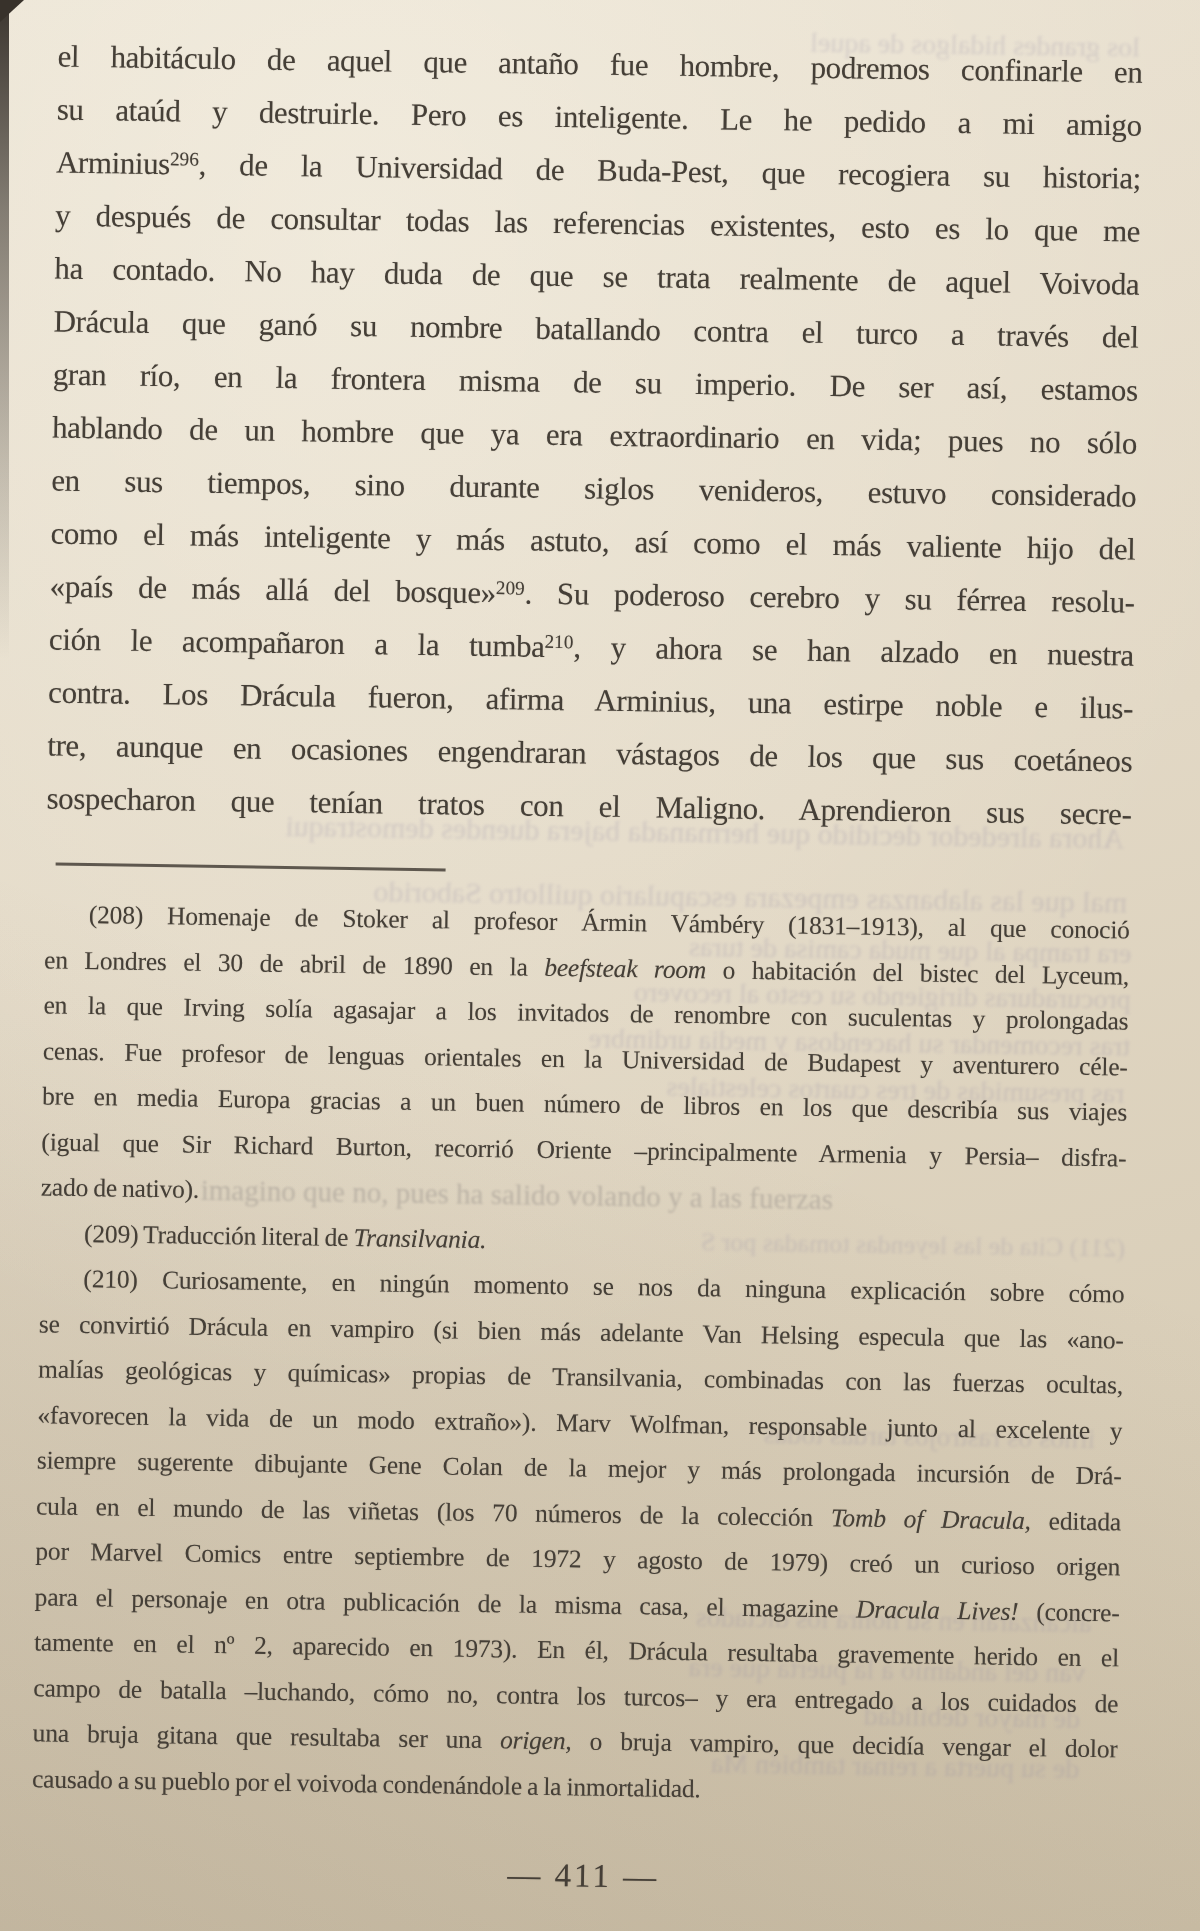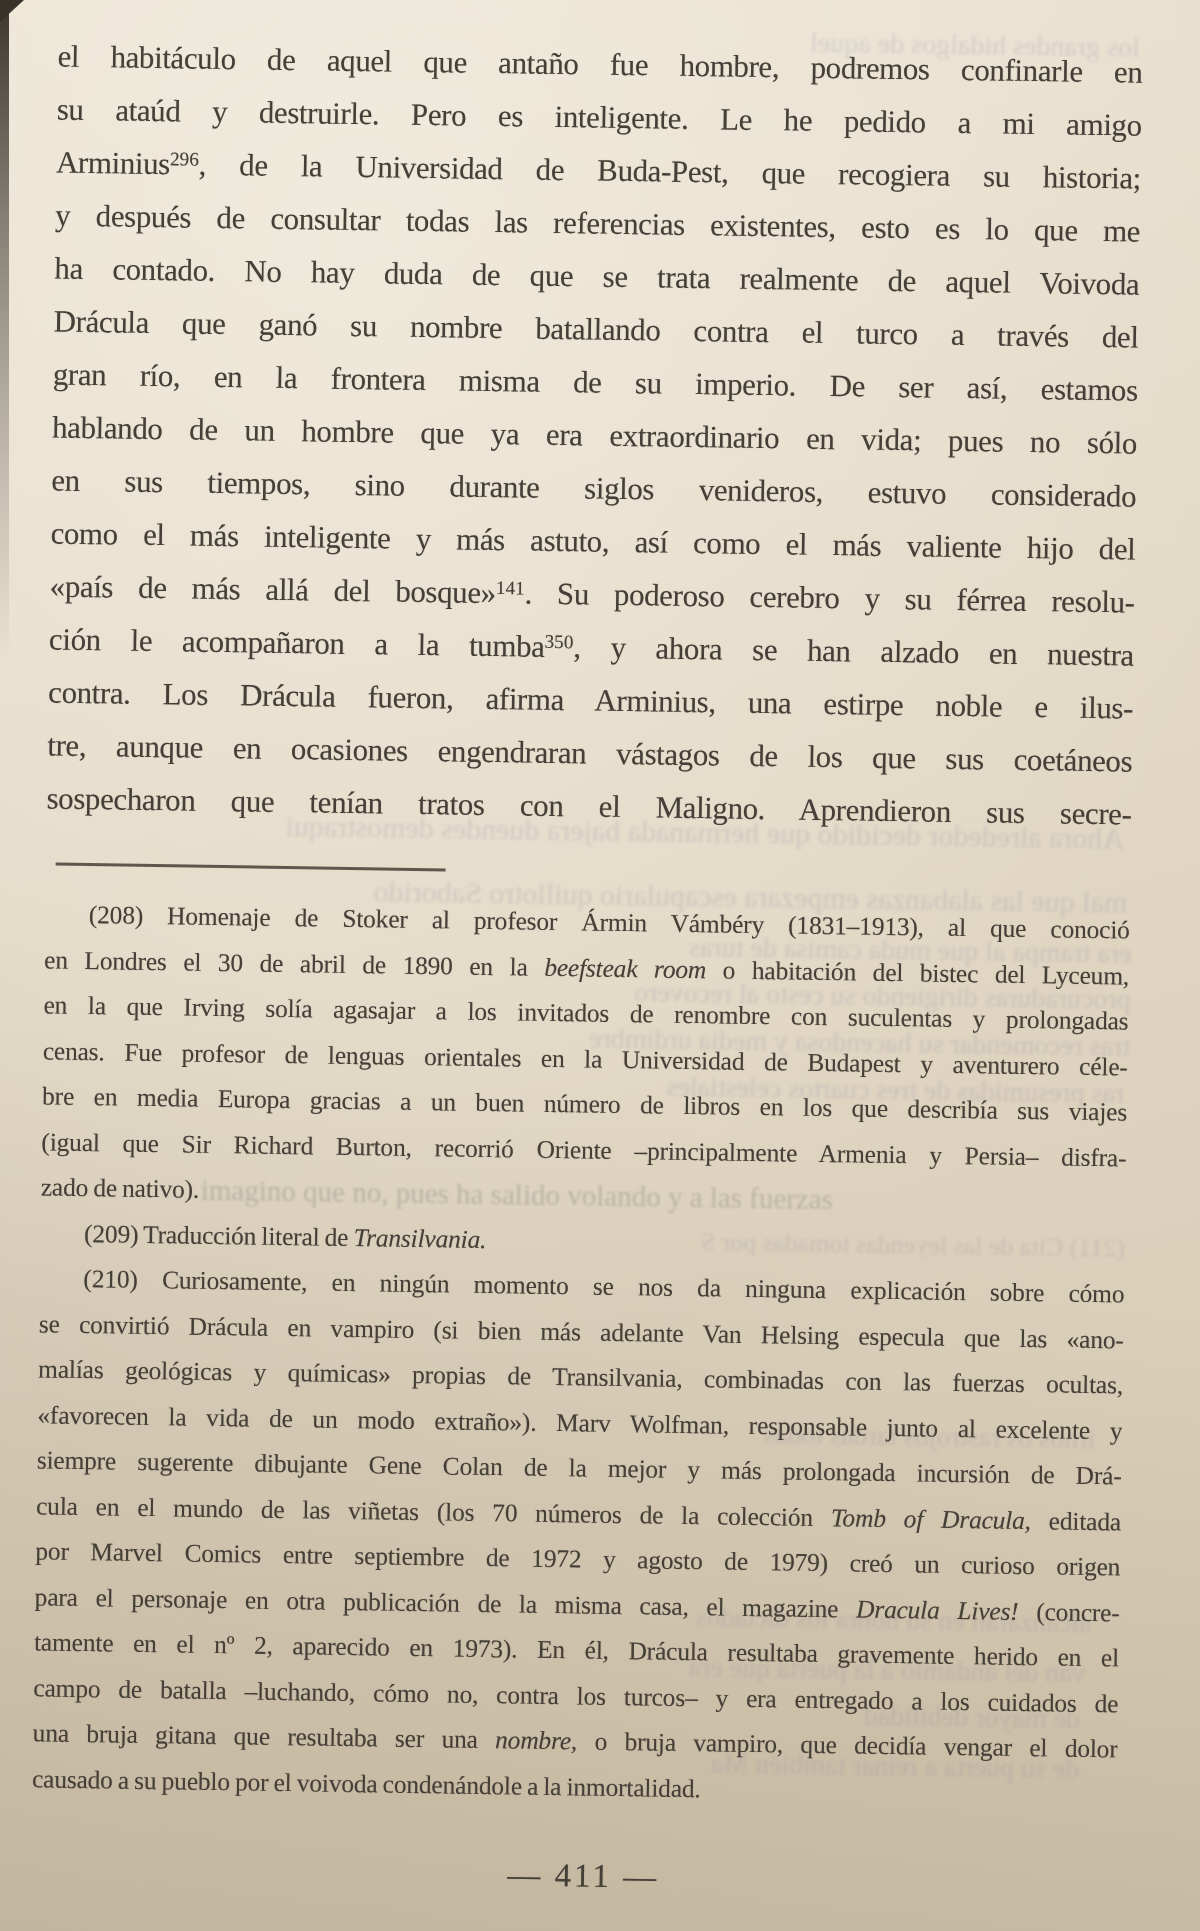--- a/index.html
+++ b/index.html
@@ -95,22 +95,22 @@
           <div class="line">el habitáculo de aquel que antaño fue hombre, podremos confinarle en</div>
           <div class="line">su ataúd y destruirle. Pero es inteligente. Le he pedido a mi amigo</div>
           <div class="line">Arminius<sup>296</sup>, de la Universidad de Buda-Pest, que recogiera su historia;</div>
           <div class="line">y después de consultar todas las referencias existentes, esto es lo que me</div>
           <div class="line">ha contado. No hay duda de que se trata realmente de aquel Voivoda</div>
           <div class="line">Drácula que ganó su nombre batallando contra el turco a través del</div>
           <div class="line">gran río, en la frontera misma de su imperio. De ser así, estamos</div>
           <div class="line">hablando de un hombre que ya era extraordinario en vida; pues no sólo</div>
           <div class="line">en sus tiempos, sino durante siglos venideros, estuvo considerado</div>
           <div class="line">como el más inteligente y más astuto, así como el más valiente hijo del</div>
-          <div class="line">«país de más allá del bosque»<sup>141</sup>. Su poderoso cerebro y su férrea resolu-</div>
-          <div class="line">ción le acompañaron a la tumba<sup>350</sup>, y ahora se han alzado en nuestra</div>
+          <div class="line">«país de más allá del bosque»<sup>209</sup>. Su poderoso cerebro y su férrea resolu-</div>
+          <div class="line">ción le acompañaron a la tumba<sup>210</sup>, y ahora se han alzado en nuestra</div>
           <div class="line">contra. Los Drácula fueron, afirma Arminius, una estirpe noble e ilus-</div>
           <div class="line">tre, aunque en ocasiones engendraran vástagos de los que sus coetáneos</div>
           <div class="line">sospecharon que tenían tratos con el Maligno. Aprendieron sus secre-</div>
         </div>
       </div>
     <div class="footnote-rule"></div>
     <div id="notes-col">
         <div class="block note">
           <div class="line indent">(208) Homenaje de Stoker al profesor Ármin Vámbéry (1831–1913), al que conoció</div>
           <div class="line">en Londres el 30 de abril de 1890 en la <i>beefsteak room</i> o habitación del bistec del Lyceum,</div>
@@ -127,21 +127,21 @@
           <div class="line indent">(210) Curiosamente, en ningún momento se nos da ninguna explicación sobre cómo</div>
           <div class="line">se convirtió Drácula en vampiro (si bien más adelante Van Helsing especula que las «ano-</div>
           <div class="line">malías geológicas y químicas» propias de Transilvania, combinadas con las fuerzas ocultas,</div>
           <div class="line">«favorecen la vida de un modo extraño»). Marv Wolfman, responsable junto al excelente y</div>
           <div class="line">siempre sugerente dibujante Gene Colan de la mejor y más prolongada incursión de Drá-</div>
           <div class="line">cula en el mundo de las viñetas (los 70 números de la colección <i>Tomb of Dracula,</i> editada</div>
           <div class="line">por Marvel Comics entre septiembre de 1972 y agosto de 1979) creó un curioso origen</div>
           <div class="line">para el personaje en otra publicación de la misma casa, el magazine <i>Dracula Lives!</i> (concre-</div>
           <div class="line">tamente en el nº 2, aparecido en 1973). En él, Drácula resultaba gravemente herido en el</div>
           <div class="line">campo de batalla –luchando, cómo no, contra los turcos– y era entregado a los cuidados de</div>
-          <div class="line">una bruja gitana que resultaba ser una <i>nombre,</i> o bruja vampiro, que decidía vengar el dolor</div>
+          <div class="line">una bruja gitana que resultaba ser una <i>origen,</i> o bruja vampiro, que decidía vengar el dolor</div>
           <div class="line no-just">causado a su pueblo por el voivoda condenándole a la inmortalidad.</div>
         </div>
       </div>
     <div class="page-number">— 411 —</div>
   </div>
   <div class="edge-left"></div>
   <div class="edge-corner"></div>
 </div>
 
 </body></html>

